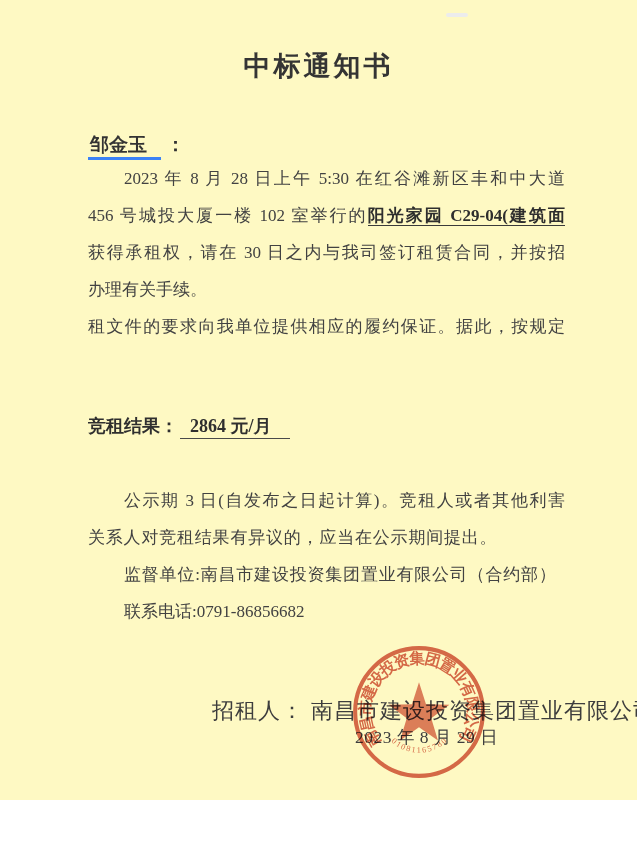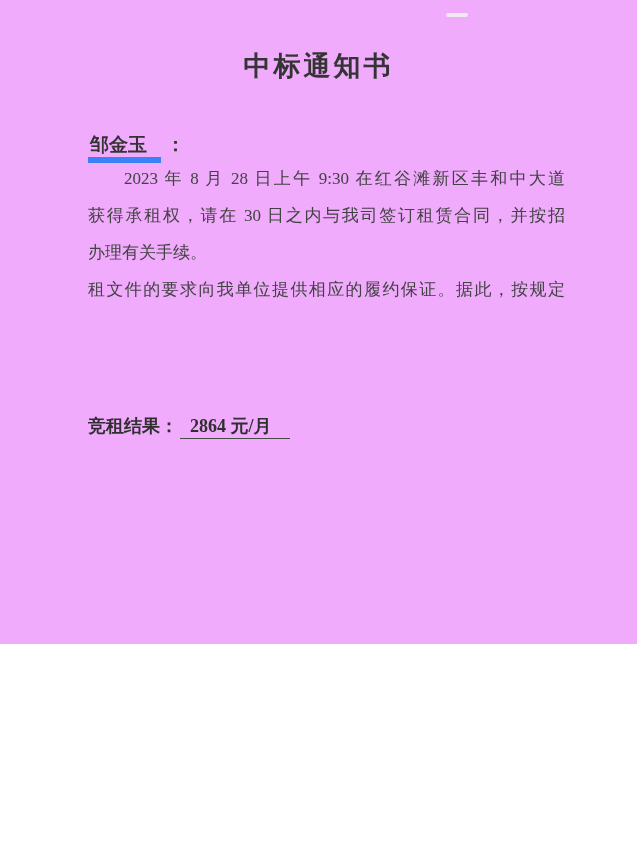--- a/index.html
+++ b/index.html
@@ -1,36 +1,36 @@
 <!DOCTYPE html>
 <html><head>
 <meta charset="utf-8">
 <style>
   html,body{margin:0;padding:0;background:#ffffff;}
   .page{
     position:relative;
-    width:637px;height:644px;
-    background:#f0abfc;
+    width:637px;height:800px;
+    background:#fef9c3;
     overflow:hidden;
     font-family:"Liberation Serif","DejaVu Serif",serif;
     color:#404040;
   }
   .doc-title{
     position:absolute;top:48px;left:0;width:637px;
     margin:0;text-align:center;
     font-size:27px;font-weight:700;letter-spacing:3px;
     color:#343434;
   }
   .recipient{
     position:absolute;top:131px;left:88px;
     font-size:19px;font-weight:700;color:#333333;
     line-height:28px;
   }
   .recipient .name{
-    border-bottom:6px solid #3b82f6;
+    border-bottom:3px solid #3b82f6;
     padding:0 14px 2px 2px;
   }
   .recipient .colon{margin-left:5px;}
   .textcol{position:absolute;left:88px;width:477px;}
   .body-block{top:160px;}
   .notice-block{top:482px;}
   .line{
     height:37px;line-height:37px;
     font-size:17px;color:#424242;
     white-space:nowrap;
@@ -87,30 +87,37 @@
 
   <div class="scan-artifact"></div>
 
   <h1 class="doc-title">中标通知书</h1>
 
   <div class="recipient">
     <span class="name">邹金玉</span><span class="colon">：</span>
   </div>
 
   <div class="textcol body-block" style="position:absolute;">
-    <div class="line fill indent"><span>2023 年 8 月 28 日上午 9:30 在红谷滩新区丰和中大道</span></div>
+    <div class="line fill indent"><span>2023 年 8 月 28 日上午 5:30 在红谷滩新区丰和中大道</span></div>
+    <div class="line fill"><span>456 号城投大厦一楼 102 室举行的</span><span class="em">阳光家园 C29-04(建筑面</span></div>
     <div class="line fill"><span>获得承租权，请在 30 日之内与我司签订租赁合同，并按招</span></div>
     <div class="line"><span>办理有关手续。</span></div>
     <div class="line fill"><span>租文件的要求向我单位提供相应的履约保证。据此，按规定</span></div>
   </div>
 
   <div class="result-line">
     <span class="label">竞租结果：</span><span class="value">2864 元/月</span>
   </div>
 
+  <div class="textcol notice-block" style="position:absolute;">
+    <div class="line fill indent"><span>公示期 3 日(自发布之日起计算)。竞租人或者其他利害</span></div>
+    <div class="line ls1"><span>关系人对竞租结果有异议的，应当在公示期间提出。</span></div>
+    <div class="line indent ls1"><span>监督单位:南昌市建设投资集团置业有限公司（合约部）</span></div>
+    <div class="line indent"><span>联系电话:0791-86856682</span></div>
+  </div>
 
   <div class="signer-line">
     <span>招租人：</span><span class="signer-name">南昌市建设投资集团置业有限公司</span>
   </div>
 
   <div class="date-line">2023 年 8 月 29 日</div>
 
   <svg class="seal" viewBox="0 0 200 200" aria-hidden="true">
     <circle cx="100" cy="100" r="62" fill="none" stroke-width="4" stroke="#cc4a36"></circle>
     <polygon points="100,71 106.8,92.4 129.5,92.9 111.9,106.0 118.4,127.6 100,114.9 81.6,127.6 88.1,106.0 70.5,92.9 93.2,92.4" fill-opacity="0.85" fill="#cc4a36"></polygon>

